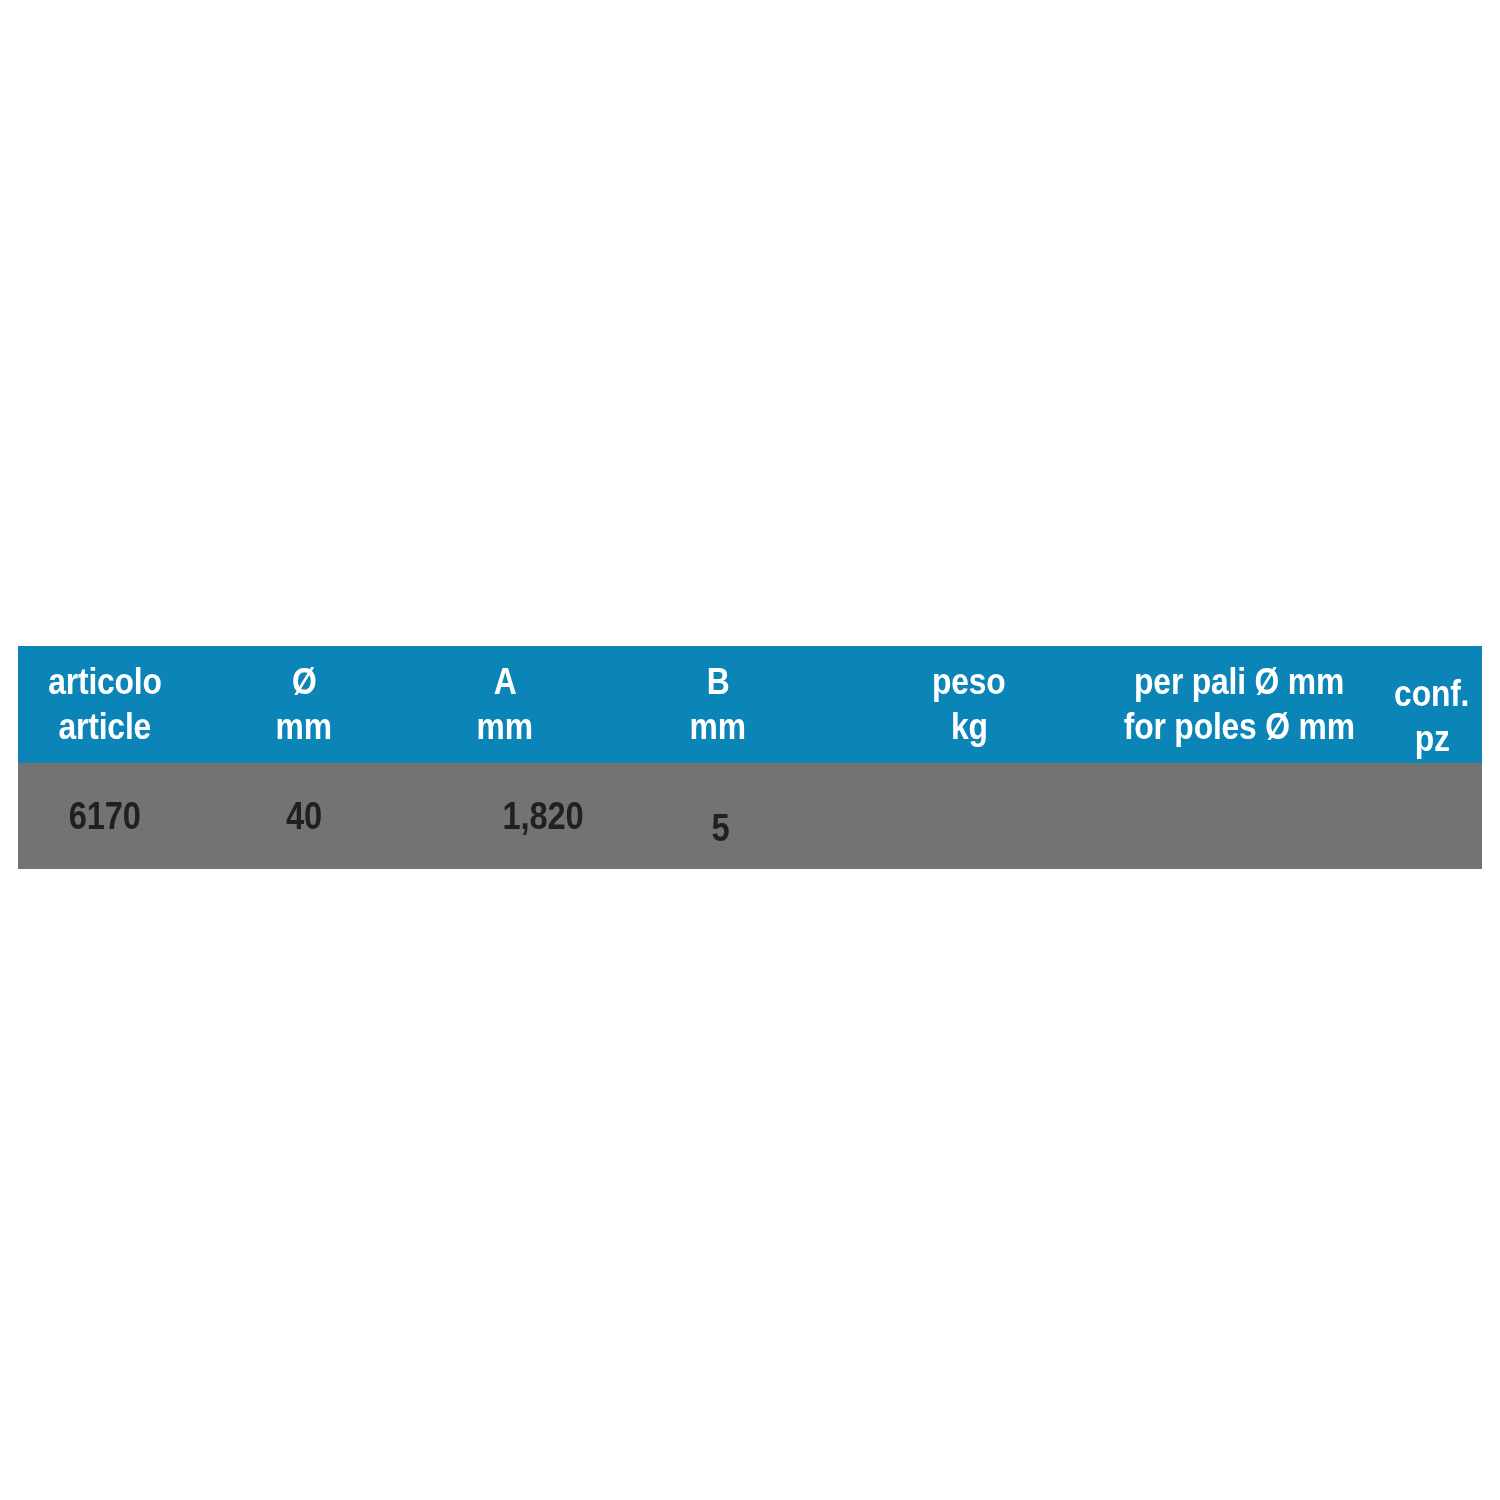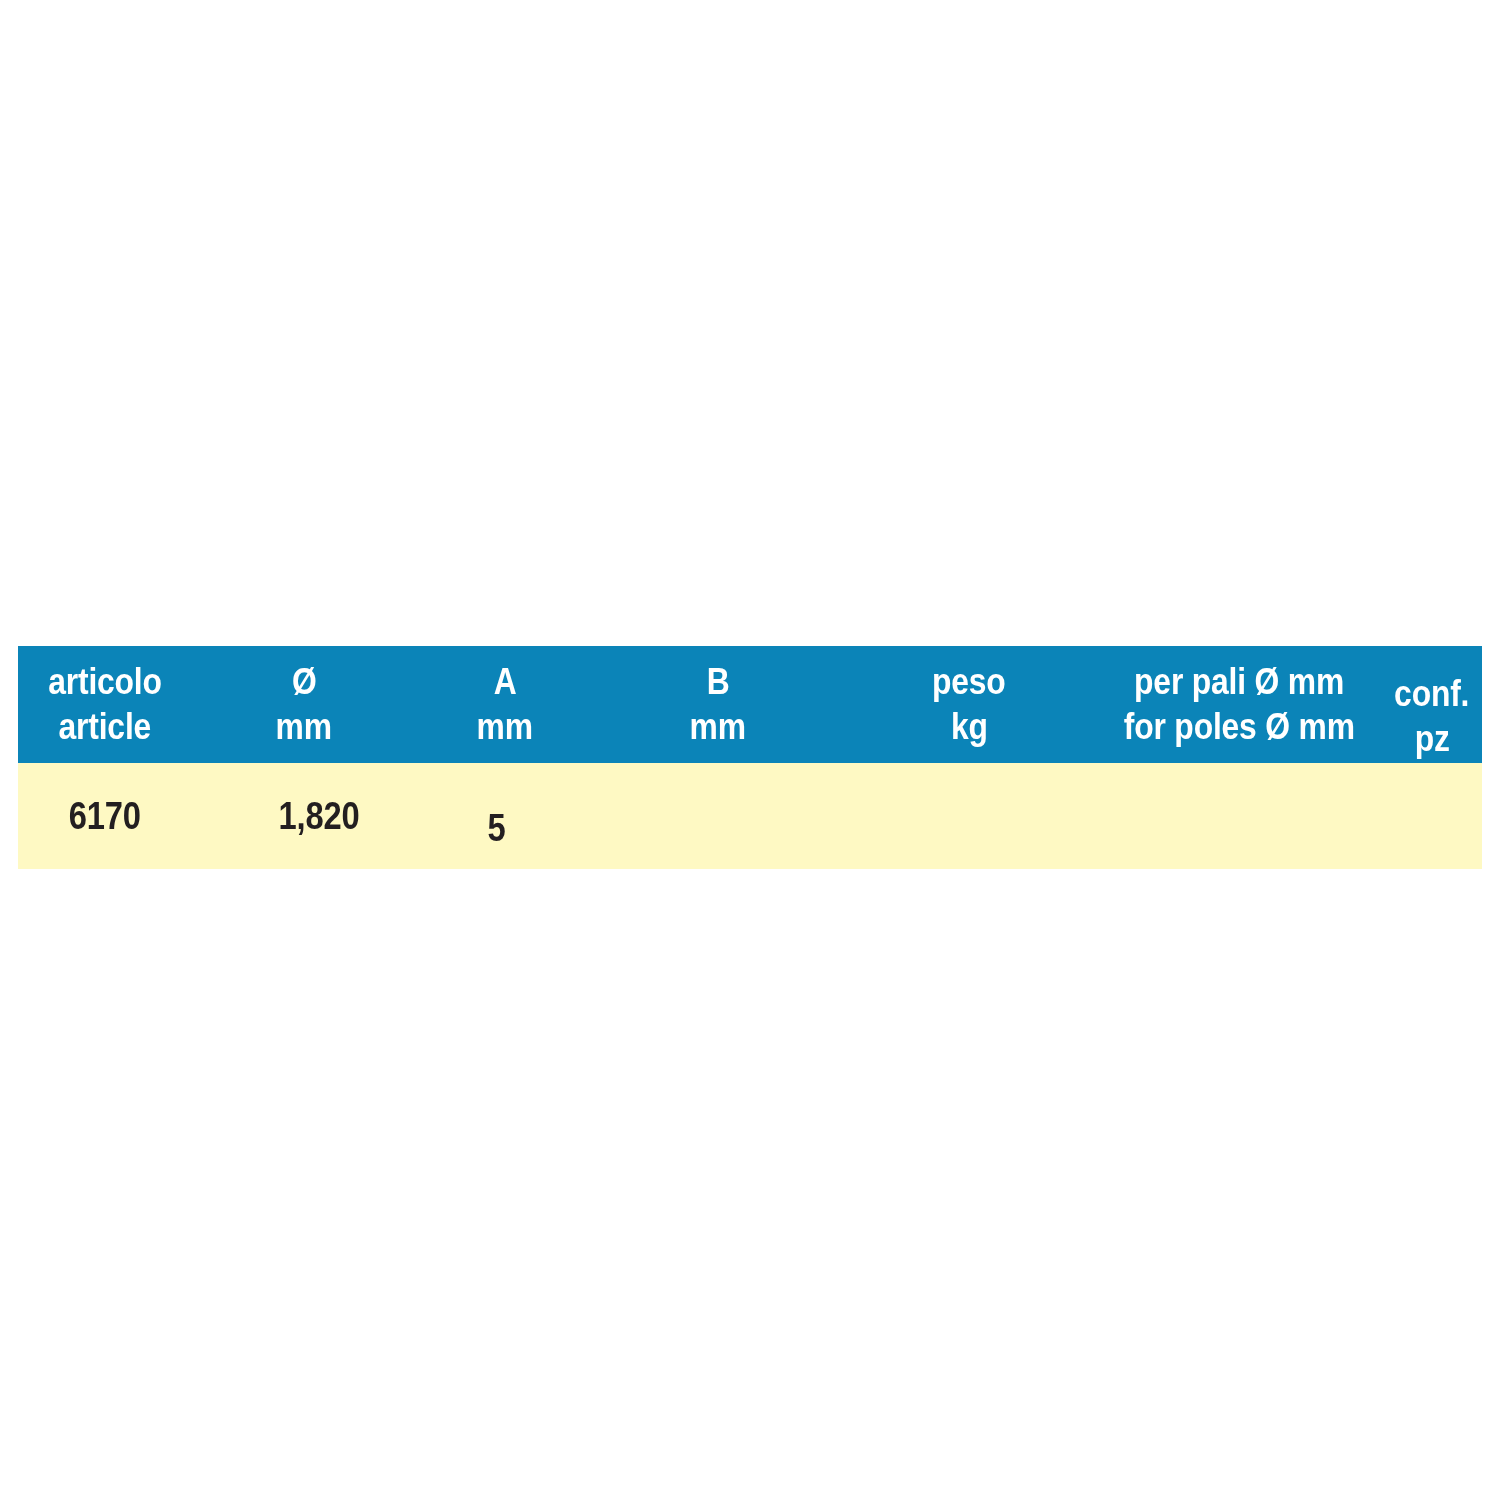--- a/index.html
+++ b/index.html
@@ -40,21 +40,21 @@
     height: 117px;
     background: #0b84b8;
     box-sizing: border-box;
   }
 
   .spec-row {
     position: relative;
     display: flex;
     width: 100%;
     height: 106px;
-    background: #fef9c3;
+    background: #737373;
     box-sizing: border-box;
   }
 
   
   .cell {
     display: flex;
     flex-direction: column;
     align-items: center;
     justify-content: center;
     box-sizing: border-box;
@@ -140,20 +140,23 @@
       </div>
 
     </div>
 
     <div class="spec-row">
 
       <div class="cell col-articolo">
         <div class="data-cell-text" style="color: rgb(35, 31, 32);">6170</div>
       </div>
 
+      <div class="cell col-diam">
+        <div class="data-cell-text" style="color: rgb(35, 31, 32);">40</div>
+      </div>
 
 
 
 
       <div class="cell col-peso">
         <div class="data-cell-text" style="color: rgb(35, 31, 32);">1,820</div>
       </div>
 
       <div class="cell col-conf">
         <div class="data-cell-text" style="color: rgb(35, 31, 32);">5</div>

